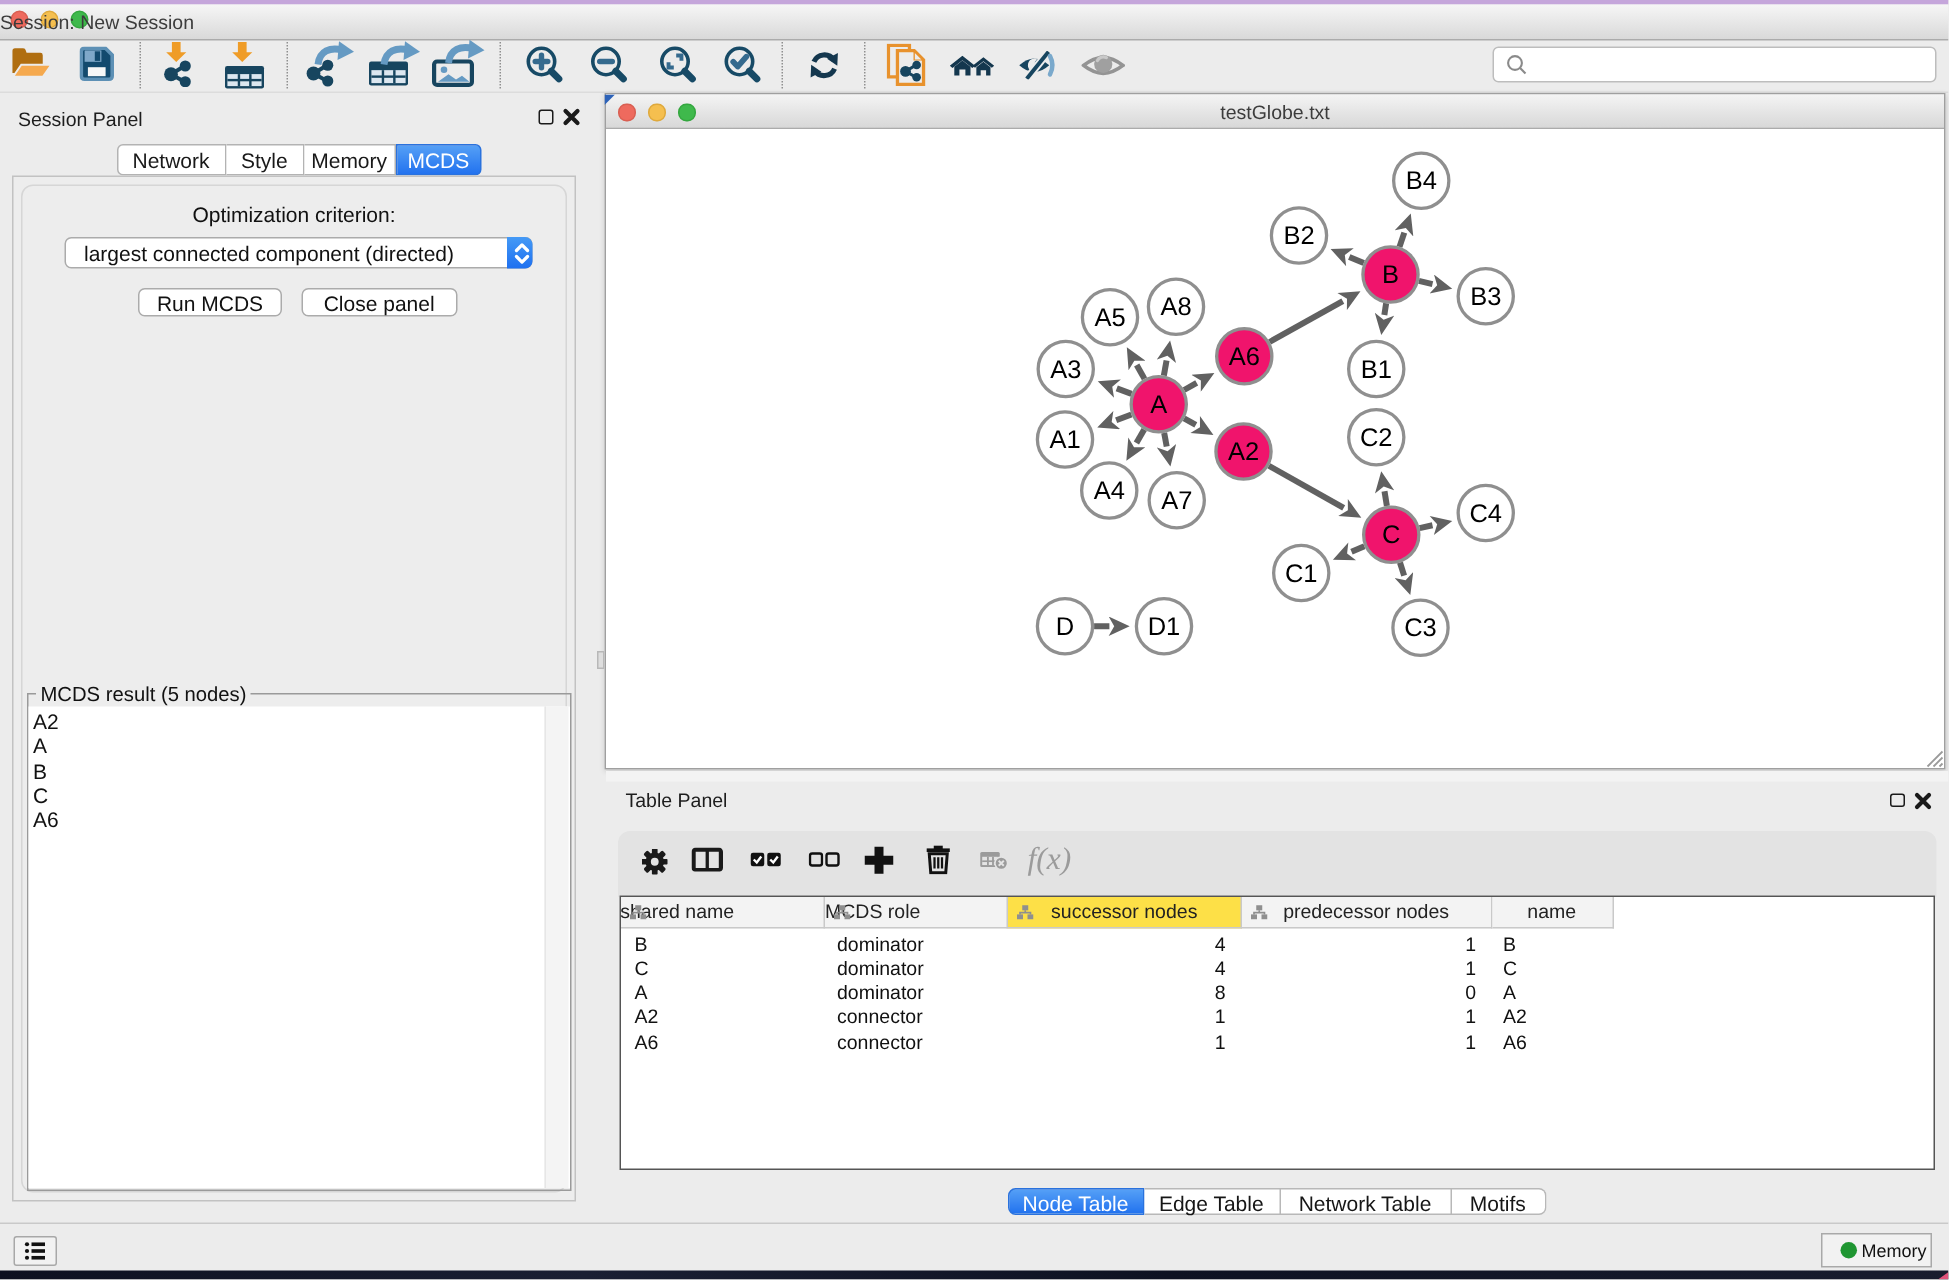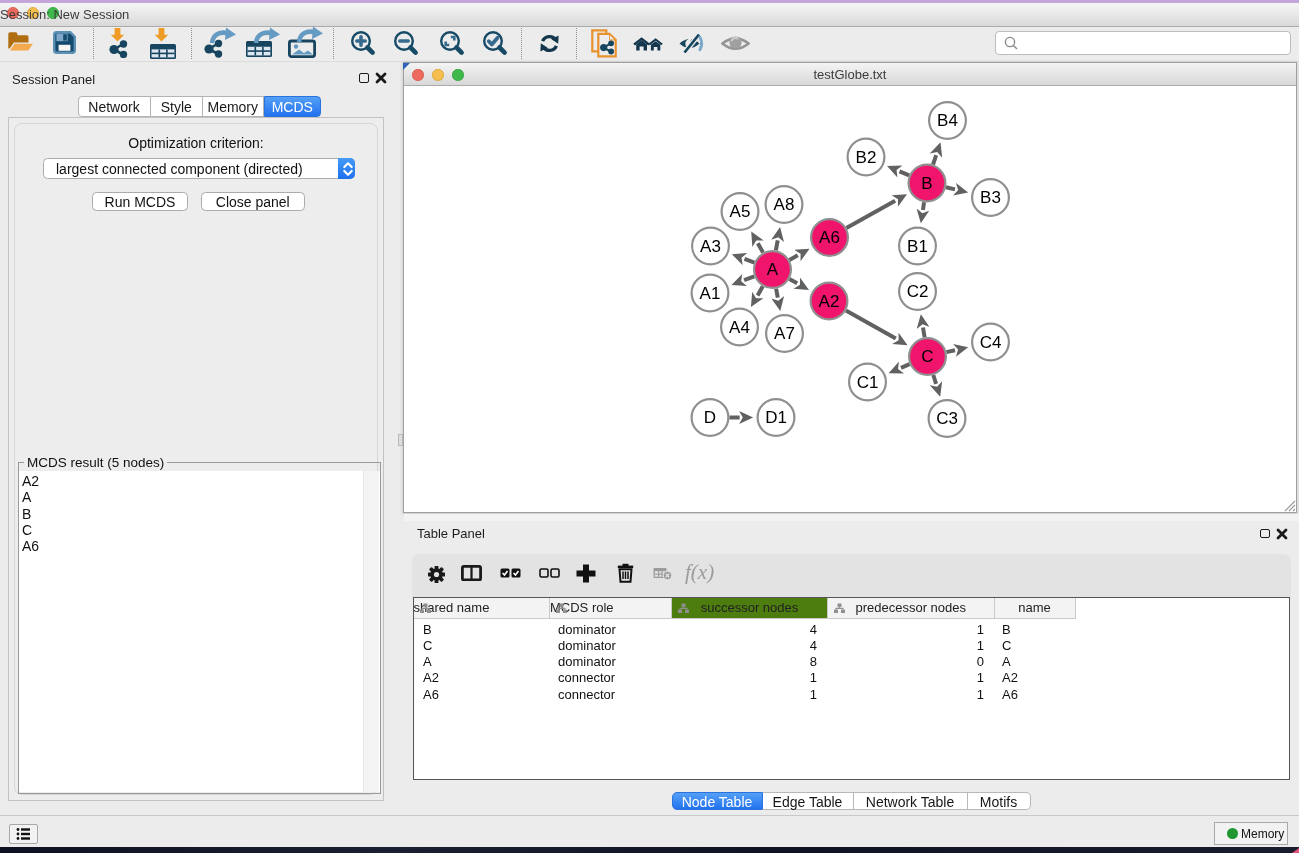--- a/index.html
+++ b/index.html
@@ -301,21 +301,21 @@
     <rect x="5" y="4.2" width="1.2" height="5.5" fill="#9b9b9b"></rect>
     <rect x="8.4" y="4.2" width="1.2" height="5.5" fill="#9b9b9b"></rect>
     <rect x="1.8" y="6.6" width="10.4" height="1.1" fill="#9b9b9b"></rect>
     <circle cx="14.5" cy="8.5" r="4.2" fill="#9b9b9b" stroke="#e4e4e4" stroke-width="1"></circle>
     <path d="M12.8 6.8 l3.4 3.4 M16.2 6.8 l-3.4 3.4" stroke="#e4e4e4" stroke-width="1.3"></path>
   </svg>
 <div class="abs" style="left:685px;top:560px;font-family:'Liberation Serif',serif;font-style:italic;font-size:21px;color:#9b9b9b">f(x)</div>
 <div class="abs" style="left:413px;top:597px;width:876.5px;height:182.5px;background:#fff;border:1px solid #555"></div>
 <div class="abs" style="left:413.5px;top:598px;width:136.5px;height:20.5px;background:#f3f3f3;border-right:1px solid #c9c9c9;border-bottom:1px solid #c9c9c9;font-size:13px;color:#222;text-align:left;line-height:20px">shared name</div>
 <div class="abs" style="left:550px;top:598px;width:122px;height:20.5px;background:#f3f3f3;border-right:1px solid #c9c9c9;border-bottom:1px solid #c9c9c9;font-size:13px;color:#222;text-align:left;line-height:20px">MCDS role</div>
-<div class="abs" style="left:672px;top:598px;width:156px;height:20.5px;background:#4d7c0f;border-right:1px solid #c9c9c9;border-bottom:1px solid #c9c9c9;font-size:13px;color:#222;text-align:center;line-height:20px">successor nodes</div>
+<div class="abs" style="left:672px;top:598px;width:156px;height:20.5px;background:#fde047;border-right:1px solid #c9c9c9;border-bottom:1px solid #c9c9c9;font-size:13px;color:#222;text-align:center;line-height:20px">successor nodes</div>
 <div class="abs" style="left:828px;top:598px;width:166.5px;height:20.5px;background:#f3f3f3;border-right:1px solid #c9c9c9;border-bottom:1px solid #c9c9c9;font-size:13px;color:#222;text-align:center;line-height:20px">predecessor nodes</div>
 <div class="abs" style="left:994.5px;top:598px;width:81.0px;height:20.5px;background:#f3f3f3;border-right:1px solid #c9c9c9;border-bottom:1px solid #c9c9c9;font-size:13px;color:#222;text-align:center;line-height:20px">name</div>
 <svg style="position:absolute;left:419.5px;top:603px" width="11" height="10" viewBox="0 0 11 10">
     <rect x="3.5" y="0.5" width="4" height="3.4" fill="#8f8f8f"></rect>
     <rect x="0" y="6.6" width="4" height="3.4" fill="#8f8f8f"></rect>
     <rect x="7" y="6.6" width="4" height="3.4" fill="#8f8f8f"></rect>
     <path d="M5.5 3.9 v1.5 M2 6.6 v-1.2 h7 v1.2" stroke="#8f8f8f" stroke-width="1.1" fill="none"></path>
   </svg>
 <svg style="position:absolute;left:556px;top:603px" width="11" height="10" viewBox="0 0 11 10">
     <rect x="3.5" y="0.5" width="4" height="3.4" fill="#8f8f8f"></rect>

